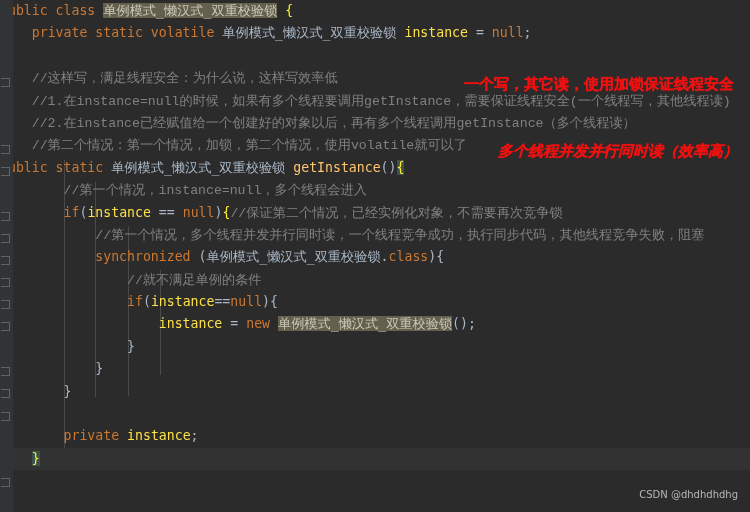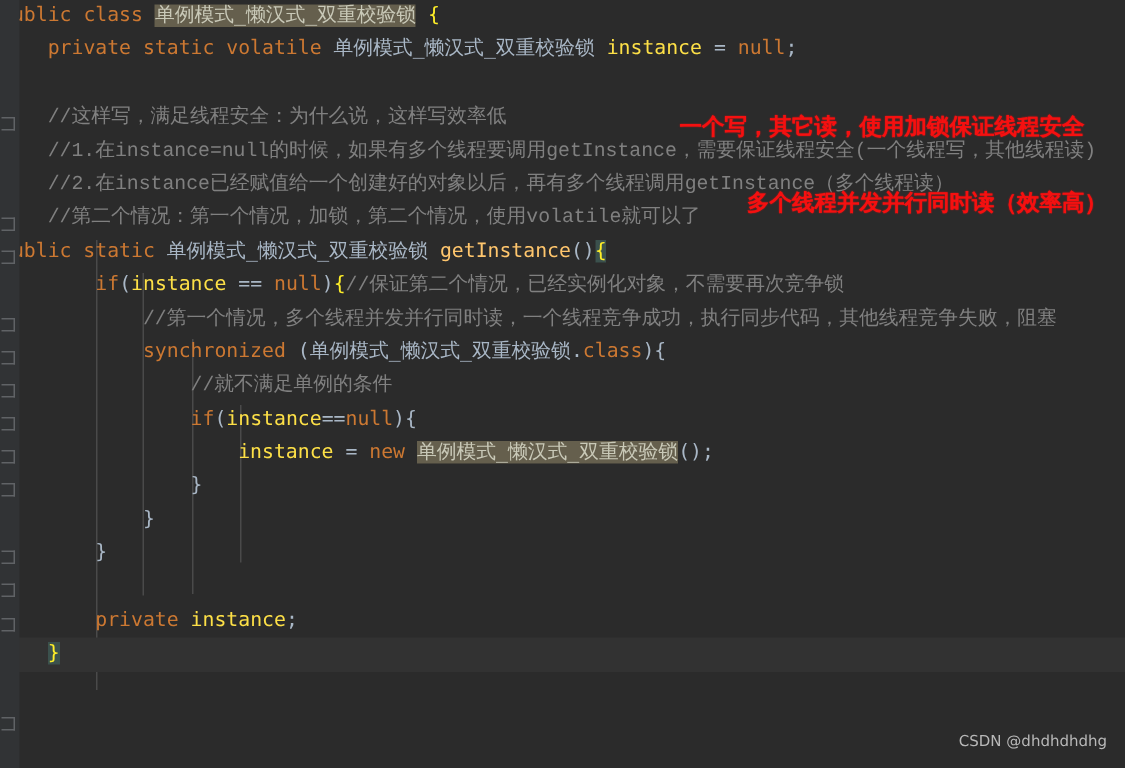--- a/index.html
+++ b/index.html
@@ -64,22 +64,22 @@
   .annot {
     position:absolute;
     color:#f51010;
     font-family:"DejaVu Sans", sans-serif;
     font-weight:bold;
     font-size:15px;
     white-space:nowrap;
     z-index:6;
     text-shadow:0 0 1px #f51010;
   }
-  #annot-1 { left:453px; top:73px; }
-  #annot-2 { left:498px; top:124px; }
+  #annot-1 { left:464px; top:73px; }
+  #annot-2 { left:498px; top:140px;font-style:italic; }
 
   
   .watermark {
     position:absolute; right:12px; bottom:6px;
     color:#b8b8b8;
     font-family:"DejaVu Sans", sans-serif;
     font-size:10px;
     z-index:7;
     white-space:nowrap;
   }
@@ -121,20 +121,21 @@
     <div class="line"><span class="code-text">    <span class="cmt">//这样写，满足线程安全：为什么说，这样写效率低</span></span></div>
 
     <div class="line"><span class="code-text">    <span class="cmt">//1.在instance=null的时候，如果有多个线程要调用getInstance，需要保证线程安全(一个线程写，其他线程读)</span></span></div>
 
     <div class="line"><span class="code-text">    <span class="cmt">//2.在instance已经赋值给一个创建好的对象以后，再有多个线程调用getInstance（多个线程读）</span></span></div>
 
     <div class="line"><span class="code-text">    <span class="cmt">//第二个情况：第一个情况，加锁，第二个情况，使用volatile就可以了</span></span></div>
 
     <div class="line"><span class="code-text"><span class="kw">public static</span> <span class="cls">单例模式_懒汉式_双重校验锁</span> <span class="meth">getInstance</span><span class="punc">()</span><span class="brace-hl">{</span></span></div>
 
+    <div class="line"><span class="code-text">        <span class="cmt">//第一个情况，instance=null，多个线程会进入</span></span></div>
 
     <div class="line"><span class="code-text">        <span class="kw">if</span><span class="punc">(</span><span class="field">instance</span> <span class="punc">==</span> <span class="kw">null</span><span class="punc">)</span><span class="ybrace">{</span><span class="cmt">//保证第二个情况，已经实例化对象，不需要再次竞争锁</span></span></div>
 
     <div class="line"><span class="code-text">            <span class="cmt">//第一个情况，多个线程并发并行同时读，一个线程竞争成功，执行同步代码，其他线程竞争失败，阻塞</span></span></div>
 
     <div class="line"><span class="code-text">            <span class="kw">synchronized</span> <span class="punc">(</span><span class="cls">单例模式_懒汉式_双重校验锁</span><span class="punc">.</span><span class="kw">class</span><span class="punc">)</span><span class="punc">{</span></span></div>
 
 
     <div class="line"><span class="code-text">                <span class="cmt">//就不满足单例的条件</span></span></div>
 

